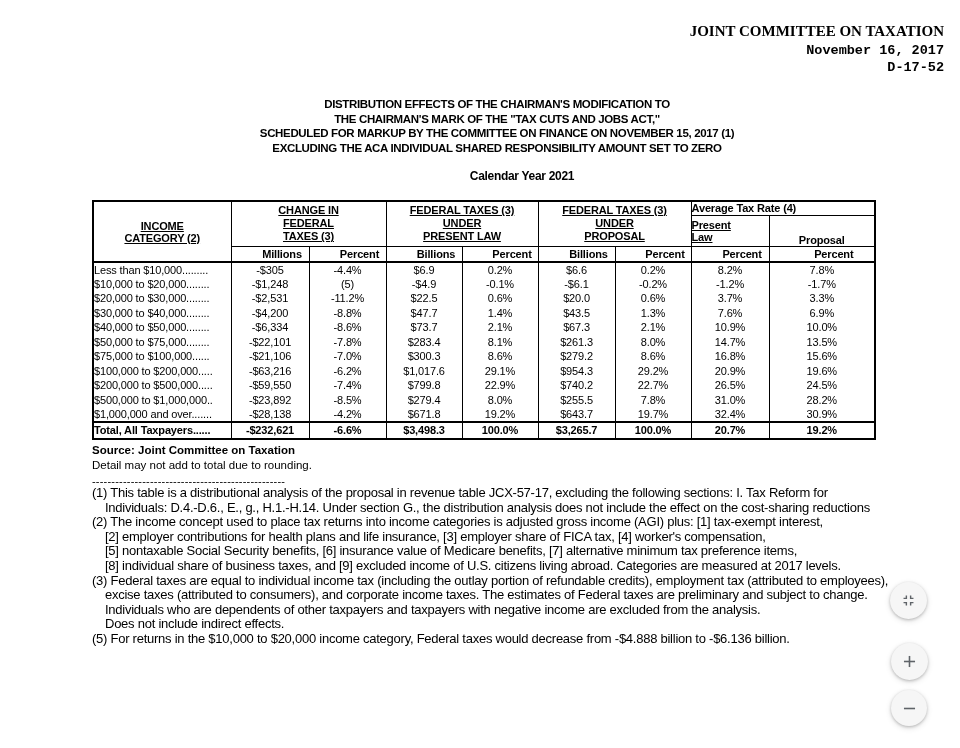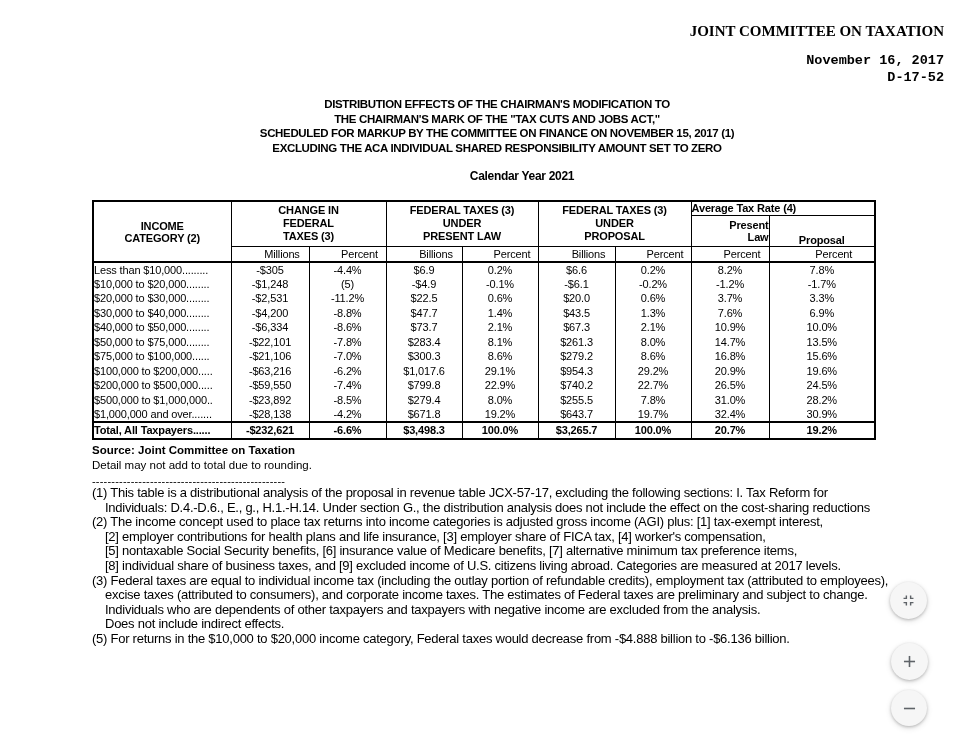--- a/index.html
+++ b/index.html
@@ -2,21 +2,21 @@
 <html><head>
 <meta charset="utf-8">
 <style>
   * { margin:0; padding:0; box-sizing:border-box; }
   html,body { width:960px; height:748px; background:#ffffff; overflow:hidden; }
   body { position:relative; font-family:"Liberation Sans", sans-serif; color:#000; }
 
   
   .letterhead { position:absolute; top:23px; right:16px; text-align:right;
     font-family:"Liberation Serif", serif; font-weight:bold; }
-  .letterhead .org { font-size:15px; line-height:17px; margin-bottom:12px; }
+  .letterhead .org { font-size:15px; line-height:17px; margin-bottom:2px; }
   .letterhead .sub { font-size:13.5px; line-height:17px;font-family:Liberation Mono, monospace; }
 
   
   .title-block { position:absolute; top:97px; left:0; width:960px; text-align:center;
     font-weight:bold; font-size:11.5px; line-height:14.6px; letter-spacing:-0.35px;padding-left:34px; }
   .subtitle { position:absolute; top:169px; left:42px; width:960px; text-align:center;
     font-weight:bold; font-size:12px; letter-spacing:-0.3px; }
 
   
   table.jct { position:absolute; top:200px; left:92px; width:782px;
@@ -25,33 +25,33 @@
   table.jct td { padding:0; overflow:hidden; white-space:nowrap; }
   tr.r-avg   { height:14px; }
   tr.r-sub   { height:31px; }
   tr.r-units { height:16px; }
   td.stub-cell { border-right:1.5px solid #000; border-bottom:2px solid #000;
     font-weight:bold; text-align:center; vertical-align:middle; line-height:12px; }
   td.grp { border:1.5px solid #000; font-weight:bold; text-align:center;
     vertical-align:middle; line-height:13.2px; }
   td.avg-hdr { border:1.5px solid #000; font-weight:bold; text-align:left;
     vertical-align:middle; }
-  td.sub-present { border:1.5px solid #000; font-weight:bold; text-align:right;
+  td.sub-present { border:1.5px solid #000; font-weight:bold; text-align:left;
     vertical-align:middle; line-height:12px; }
   td.sub-proposal { border:1.5px solid #000; font-weight:bold; text-align:center;
     vertical-align:bottom; padding-bottom:2px; }
   tr.r-units td { border:1.5px solid #000; border-bottom:2px solid #000;
-    text-align:center; font-weight:normal;padding-left:24px; }
+    text-align:center; font-weight:bold;padding-left:24px; }
   tr.data-row { height:14.5px; }
   tr.data-row td, tr.total-row td { border-left:1.5px solid #000; border-right:1.5px solid #000; }
   td.lbl { text-align:left; padding-left:3px; }
   td.val { text-align:center; }
   tr.total-row { height:17px; }
   tr.total-row td { border-top:2.5px solid #000; font-weight:bold; }
-  .blk { display:block; }
+  .blk { display:block;text-decoration:underline; }
 
   
   .source-block { position:absolute; left:92px; top:443px; font-size:11.5px; line-height:15px; }
   .source-bold { font-weight:bold; }
   .dash-sep { font-size:11px; line-height:11px; margin-top:3px; letter-spacing:0.2px; }
   .footnotes { position:absolute; left:92px; top:486px; font-size:13px;
     line-height:14.6px; letter-spacing:-0.25px; white-space:nowrap; }
   .footnotes .ind { padding-left:13px; }
 
   

